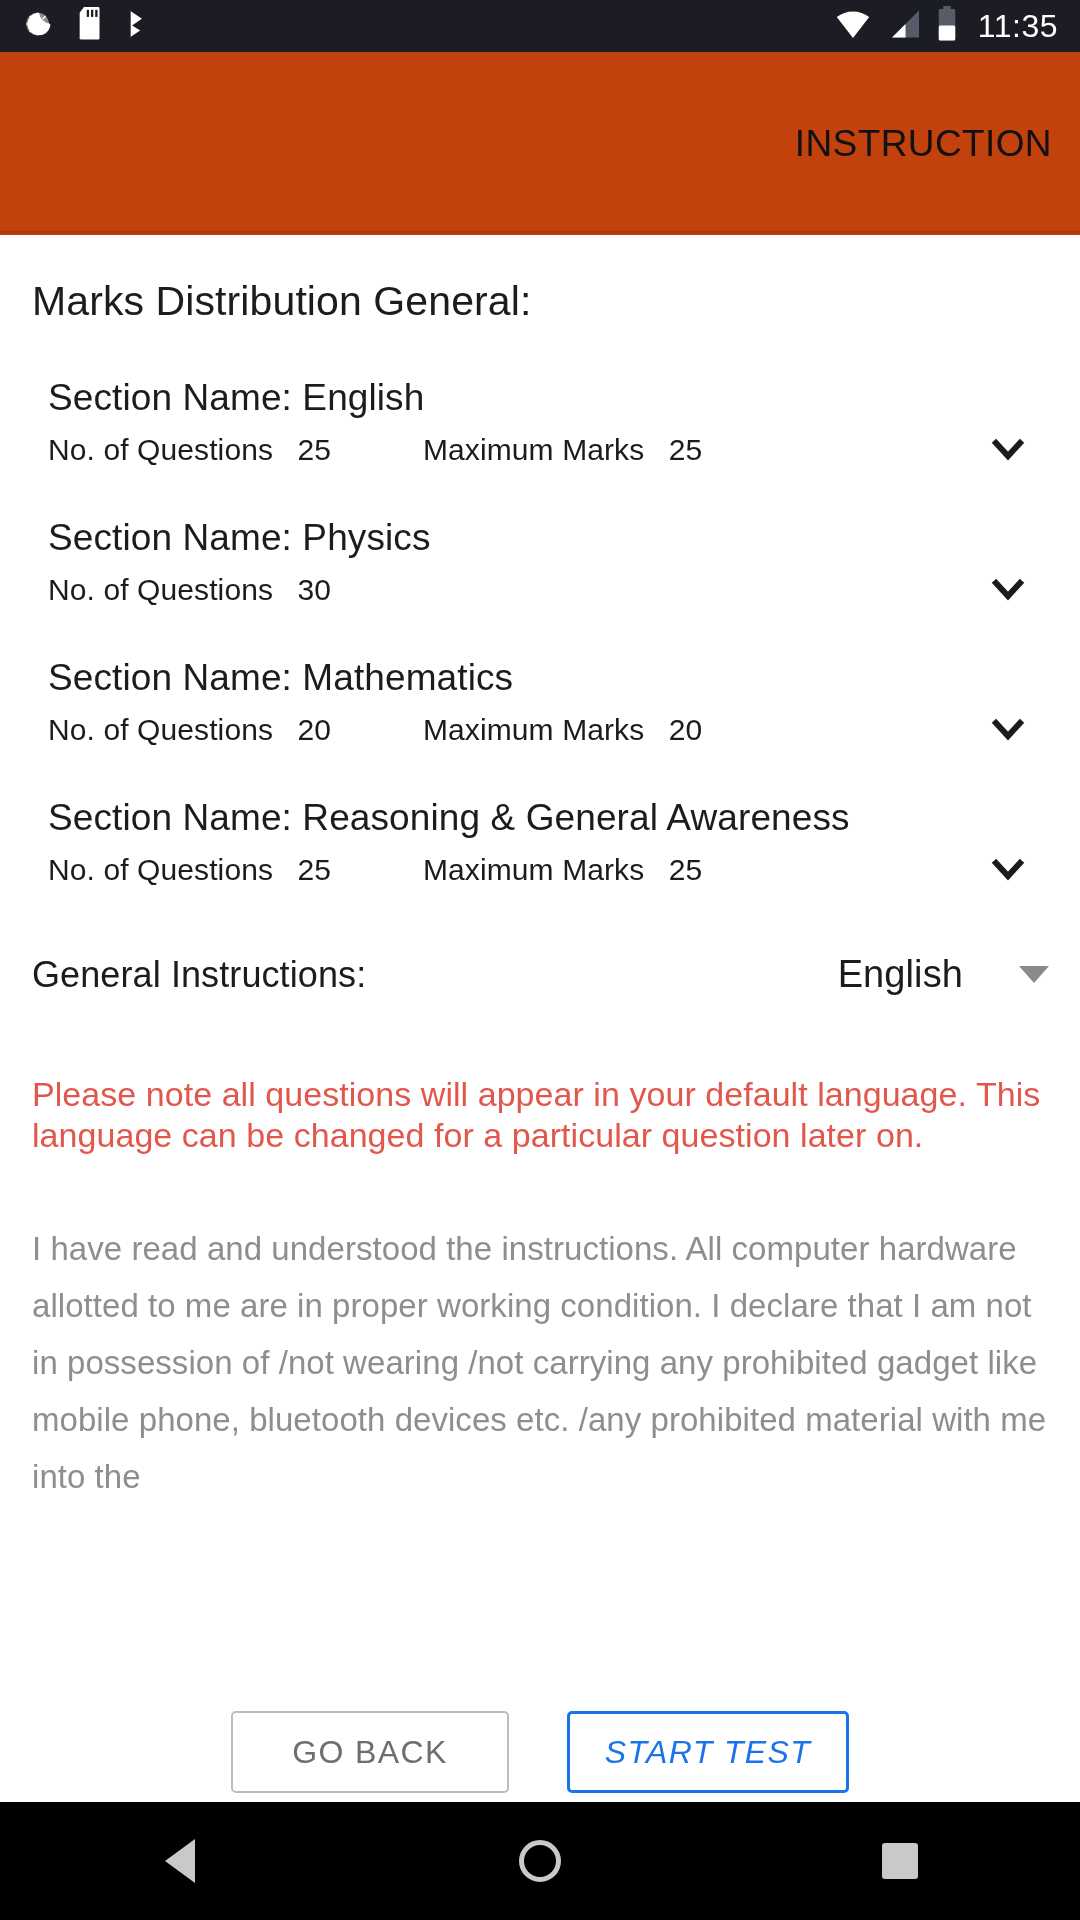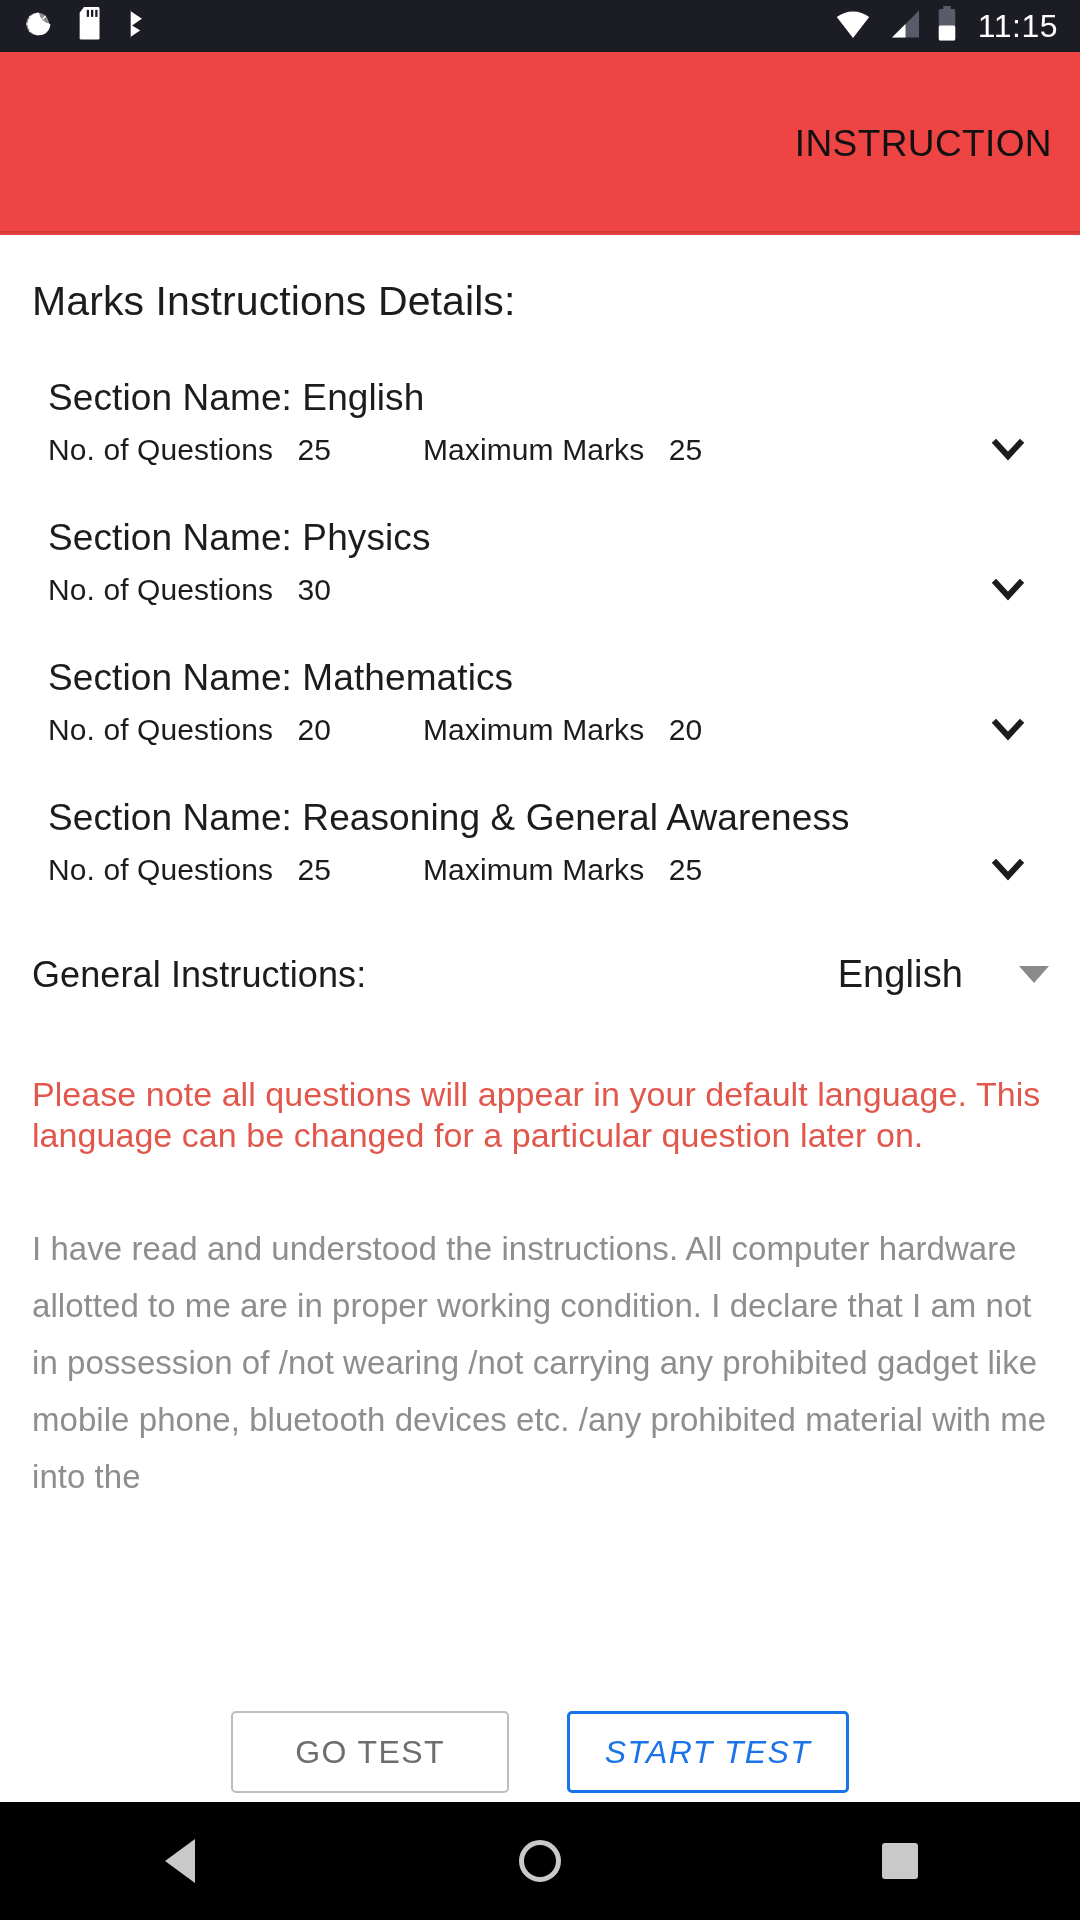--- a/index.html
+++ b/index.html
@@ -27,21 +27,21 @@
     font-weight:500;
     letter-spacing:.5px;
     margin-left:6px;
     color:#ffffff;
   }
   .sicon { display:block; }
 
   
   .app-bar {
     height:183px;
-    background:#ef4444;
+    background:#c2410c;
     display:flex;
     align-items:center;
     justify-content:flex-end;
     padding:0 28px 0 0;
     position:relative;
   }
   .app-bar-title {
     font-size:37px;
     color:#111111;
     letter-spacing:.4px;
@@ -272,32 +272,32 @@
         <path d="M13 11 L13 20 L4 20 Z" fill="#ffffff"></path>
       </svg>
     </span>
     <span class="sicon">
       <svg width="22" height="36" viewBox="0 0 14 24">
         <rect x="4.5" y="0" width="5" height="2.2" fill="#585c68"></rect>
         <rect x="1.5" y="2" width="11" height="21" rx="1" fill="#585c68"></rect>
         <rect x="1.5" y="13" width="11" height="10" rx="1" fill="#ffffff"></rect>
       </svg>
     </span>
-    <span class="status-time">11:15</span>
+    <span class="status-time">11:35</span>
   </div>
 </div>
 
 <div class="app-bar">
   <div class="app-bar-title">INSTRUCTION</div>
   <div class="app-bar-shadow"></div>
 </div>
 
 <div class="content">
 
-  <div class="page-title">Marks Instructions Details:</div>
+  <div class="page-title">Marks Distribution General:</div>
 
   <div class="sections">
 
     <div class="section-block">
       <div class="section-name">Section Name: English</div>
       <div class="section-meta">
         <div class="meta-q">
           <span class="meta-label">No. of Questions</span>
           <span class="meta-val">25</span>
         </div>
@@ -376,21 +376,21 @@
     </span>
   </div>
 
   <div class="warning-text">Please note all questions will appear in your default language. This language can be changed for a particular question later on.</div>
 
   <div class="declaration-text">I have read and understood the instructions. All computer hardware allotted to me are in proper working condition. I declare that I am not in possession of /not wearing /not carrying any prohibited gadget like mobile phone, bluetooth devices etc. /any prohibited material with me into the</div>
 
 </div>
 
 <div class="bottom-bar">
-  <div class="btn btn-back">GO TEST</div>
+  <div class="btn btn-back">GO BACK</div>
   <div class="btn btn-start">START TEST</div>
 </div>
 
 <div class="nav-bar">
   <div class="nav-btn">
       <span class="nav-back"></span>
     </div>
   <div class="nav-btn">
       <span class="nav-home"></span>
     </div>

